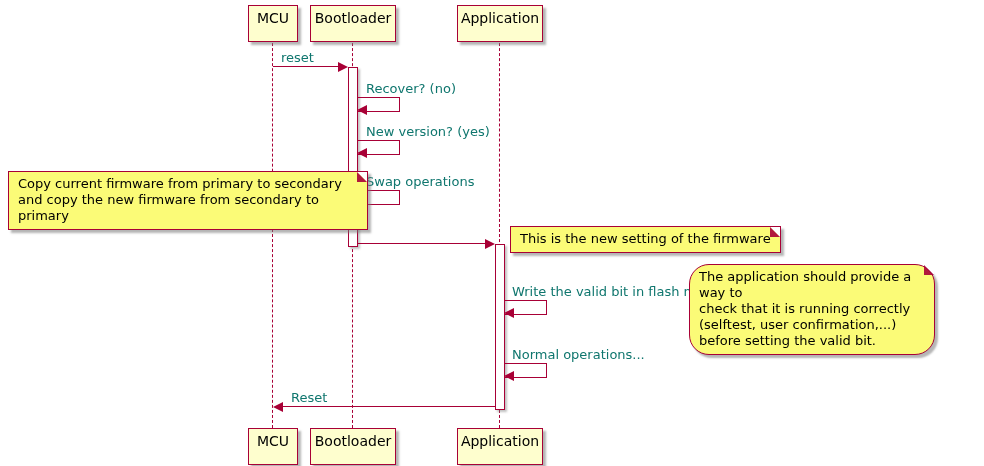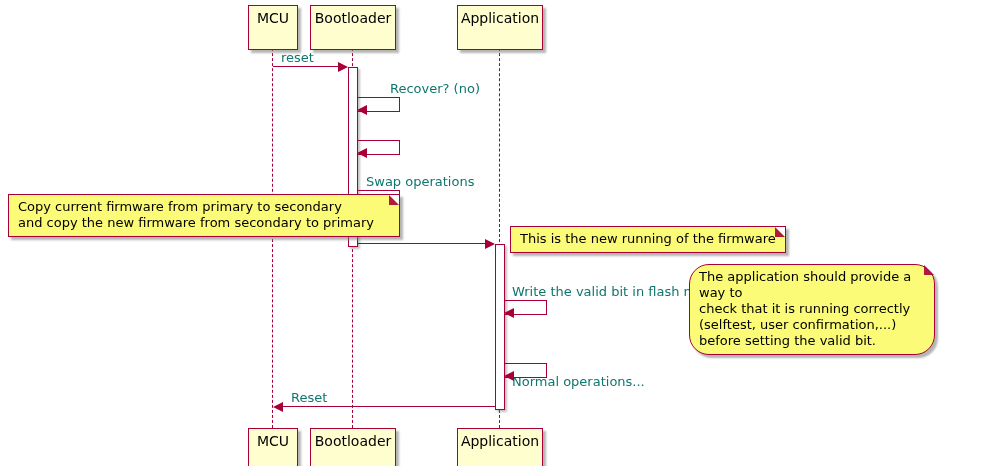--- a/index.html
+++ b/index.html
@@ -11,21 +11,21 @@
     overflow:hidden;
   }
   .lifeline {
     position:absolute;
     width:0;
     border-left:1px dashed #A80036;
   }
   .participant {
     position:absolute;
     box-sizing:border-box;
-    height:45px;
+    height:37px;
     line-height:24px;
     background:#FEFECE;
     border:1.5px solid #A80036;
     box-shadow:3px 3px 2px rgba(120,120,120,0.55);
     font-size:14px;
     color:#000;
     text-align:center;
     white-space:nowrap;
   }
   .activation {
@@ -112,49 +112,50 @@
   <div class="activation" style="left:495px; top:244px; height:164px;"></div>
 
   <div class="participant" style="left:248px; top:5px; width:50px;">MCU</div>
   <div class="participant" style="left:310px; top:5px; width:86px;">Bootloader</div>
   <div class="participant" style="left:457px; top:5px; width:86px;">Application</div>
 
   <div class="msg-label" style="left:281px; top:50px;">reset</div>
   <div class="msg-line" style="left:273px; top:66px; width:66px;"></div>
   <div class="arrow-right" style="left:338px; top:62px;"></div>
 
-  <div class="msg-label" style="left:366px; top:81px;margin-left:24px;">Recover? (no)</div>
+  <div class="msg-label" style="left:366px; top:81px;">Recover? (no)</div>
   <div class="self-loop" style="left:357px; top:97px;"></div>
   <div class="arrow-left" style="left:357px; top:105px;"></div>
 
+  <div class="msg-label" style="left:366px; top:124px;">New version? (yes)</div>
   <div class="self-loop" style="left:357px; top:140px;"></div>
   <div class="arrow-left" style="left:357px; top:148px;"></div>
 
   <div class="msg-label" style="left:366px; top:174px;">Swap operations</div>
   <div class="self-loop" style="left:357px; top:190px;"></div>
   <div class="arrow-left" style="left:357px; top:198px;"></div>
 
   <div class="msg-line" style="left:357px; top:243px; width:129px;"></div>
   <div class="arrow-right" style="left:485px; top:239px;"></div>
 
   <div class="msg-label" style="left:512px; top:284px;">Write the valid bit in flash memory</div>
   <div class="self-loop" style="left:504px; top:300px;"></div>
   <div class="arrow-left" style="left:504px; top:308px;"></div>
 
-  <div class="msg-label" style="left:512px; top:347px;margin-top:27px;">Normal operations...</div>
+  <div class="msg-label" style="left:512px; top:347px;">Normal operations...</div>
   <div class="self-loop" style="left:504px; top:363px;"></div>
   <div class="arrow-left" style="left:504px; top:371px;"></div>
 
   <div class="msg-label" style="left:291px; top:390px;">Reset</div>
   <div class="msg-line" style="left:282px; top:406px; width:213px;"></div>
   <div class="arrow-left" style="left:273px; top:402px;"></div>
 
-  <div class="note" style="left:8px; top:171px; width:392px;margin-top:23px;">Copy current firmware from primary to secondary
+  <div class="note" style="left:8px; top:171px; width:360px;">Copy current firmware from primary to secondary
 and copy the new firmware from secondary to primary</div>
-  <div class="note" style="left:510px; top:226px;">This is the new running of the firmware</div>
+  <div class="note" style="left:510px; top:226px;">This is the new setting of the firmware</div>
   <div class="note" style="left:689px; top:264px; width:246px;border-radius:20px;">The application should provide a way to
 check that it is running correctly
 (selftest, user confirmation,...)
 before setting the valid bit.</div>
 
   <div class="participant" style="left:248px; top:428px; width:50px;">MCU</div>
   <div class="participant" style="left:310px; top:428px; width:86px;">Bootloader</div>
   <div class="participant" style="left:457px; top:428px; width:86px;">Application</div>
 
 </div>

